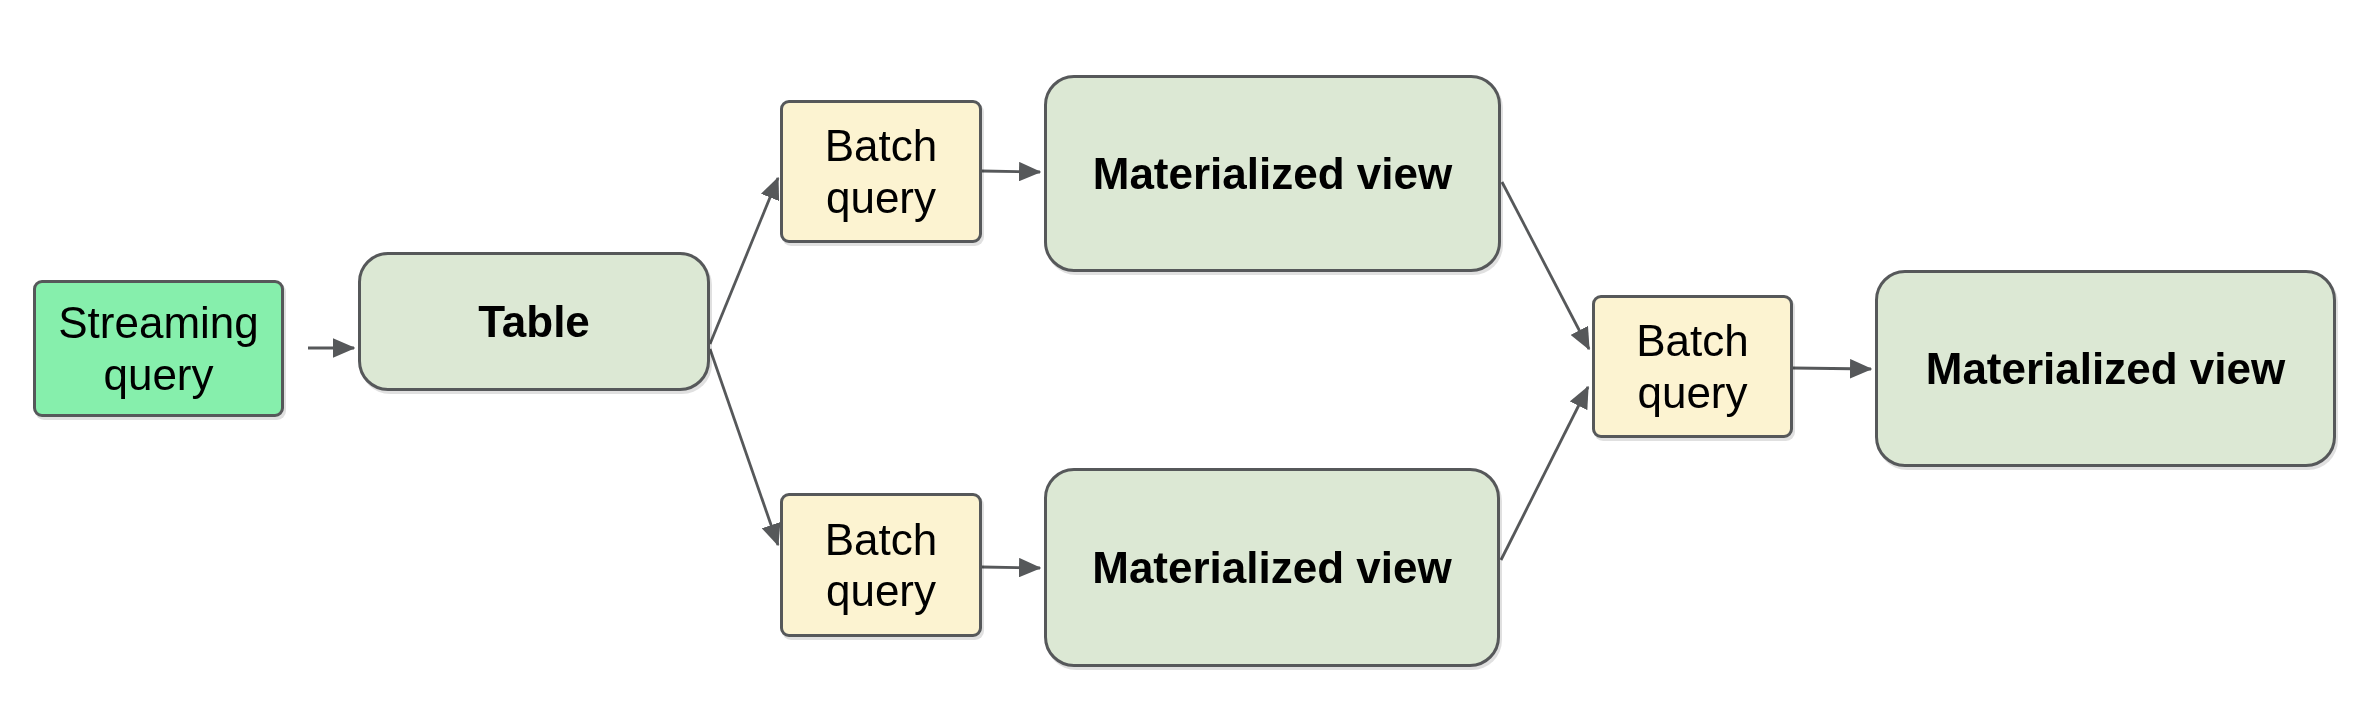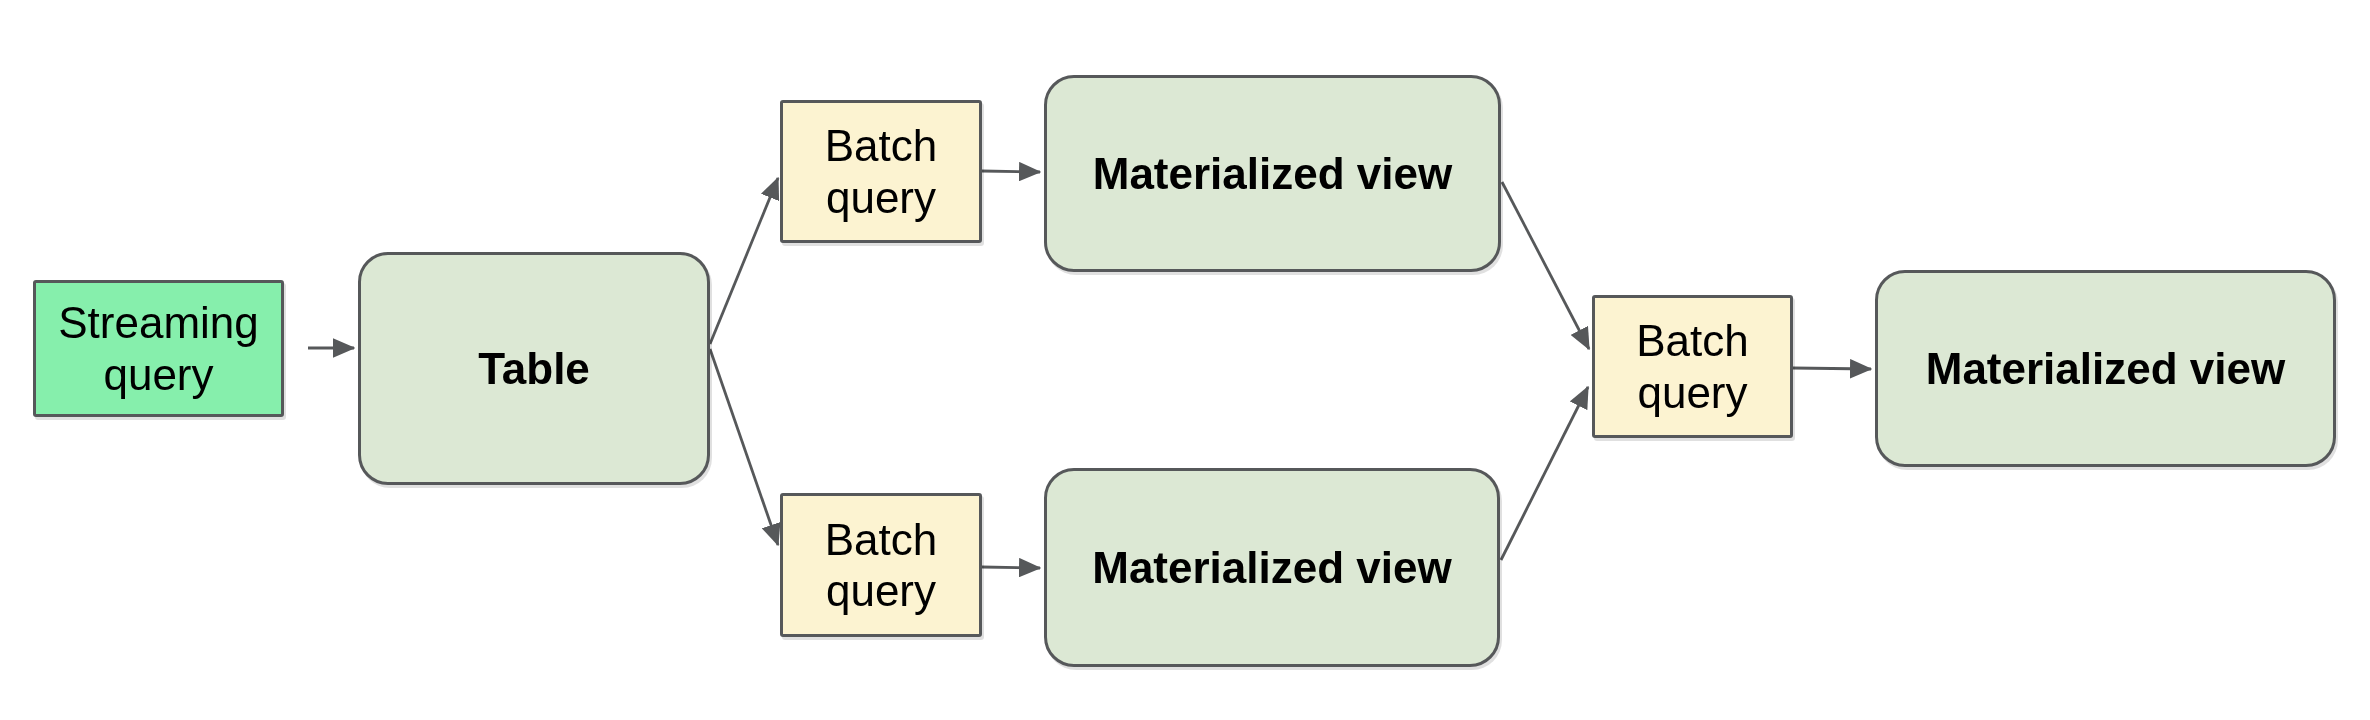--- a/index.html
+++ b/index.html
@@ -37,21 +37,21 @@
     align-items: center;
     justify-content: center;
     border: 3px solid var(--border, #56585a);
     box-shadow: 2px 3px 0 rgba(0, 0, 0, 0.12);
   }
   .node.rounded {
     border-radius: 30px;
     font-weight: bold;
   }
   .node.rect {
-    border-radius: 3px;
+    border-radius: 9px;
     align-items: center;
   }
   .node-label {
     font-size: 44px;
     line-height: 1.16;
     color: var(--text, #000000);
     text-align: center;
     white-space: pre-line;
   }
 </style>
@@ -72,21 +72,21 @@
       <line x1="982" y1="567" x2="1040" y2="568" marker-end="url(#arrowhead)"></line>
       <line x1="1502" y1="182" x2="1589" y2="349" marker-end="url(#arrowhead)"></line>
       <line x1="1501" y1="560" x2="1588" y2="387" marker-end="url(#arrowhead)"></line>
       <line x1="1793" y1="368" x2="1871" y2="369" marker-end="url(#arrowhead)"></line>
     </svg>
 
 <div class="node rect" style="left: 33px; top: 280px; width: 251px; height: 137px; background: #86efac;">
       <span class="node-label">Streaming
 query</span>
     </div>
-    <div class="node rounded" style="left: 358px; top: 252px; width: 352px; height: 233px; background: rgb(220, 232, 212);">
+    <div class="node rounded" style="left: 358px; top: 252px; width: 352px; height: 139px; background: rgb(220, 232, 212);">
       <span class="node-label">Table</span>
     </div>
     <div class="node rect" style="left: 780px; top: 100px; width: 202px; height: 143px; background: rgb(252, 243, 209);">
       <span class="node-label">Batch
 query</span>
     </div>
     <div class="node rounded" style="left: 1044px; top: 75px; width: 457px; height: 197px; background: rgb(220, 232, 212);">
       <span class="node-label">Materialized view</span>
     </div>
     <div class="node rect" style="left: 780px; top: 493px; width: 202px; height: 144px; background: rgb(252, 243, 209);">

